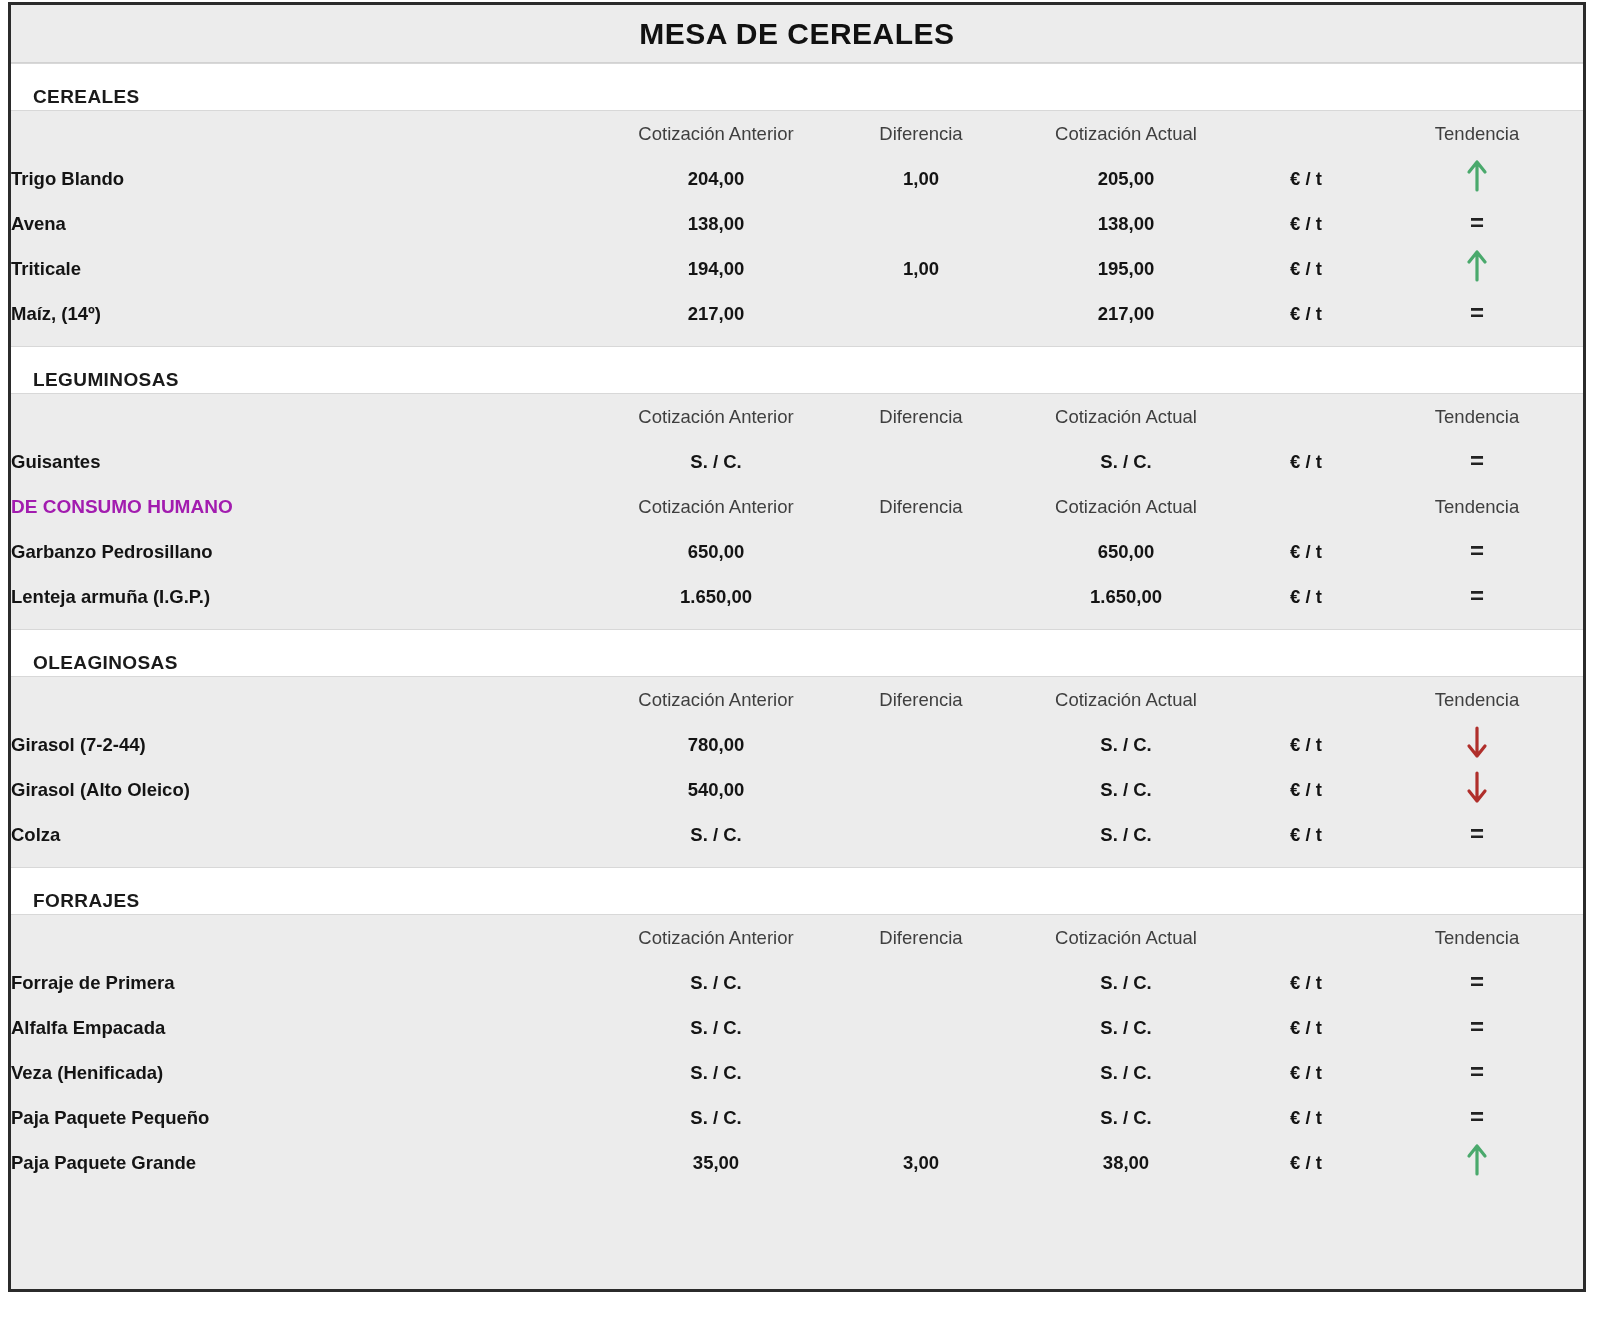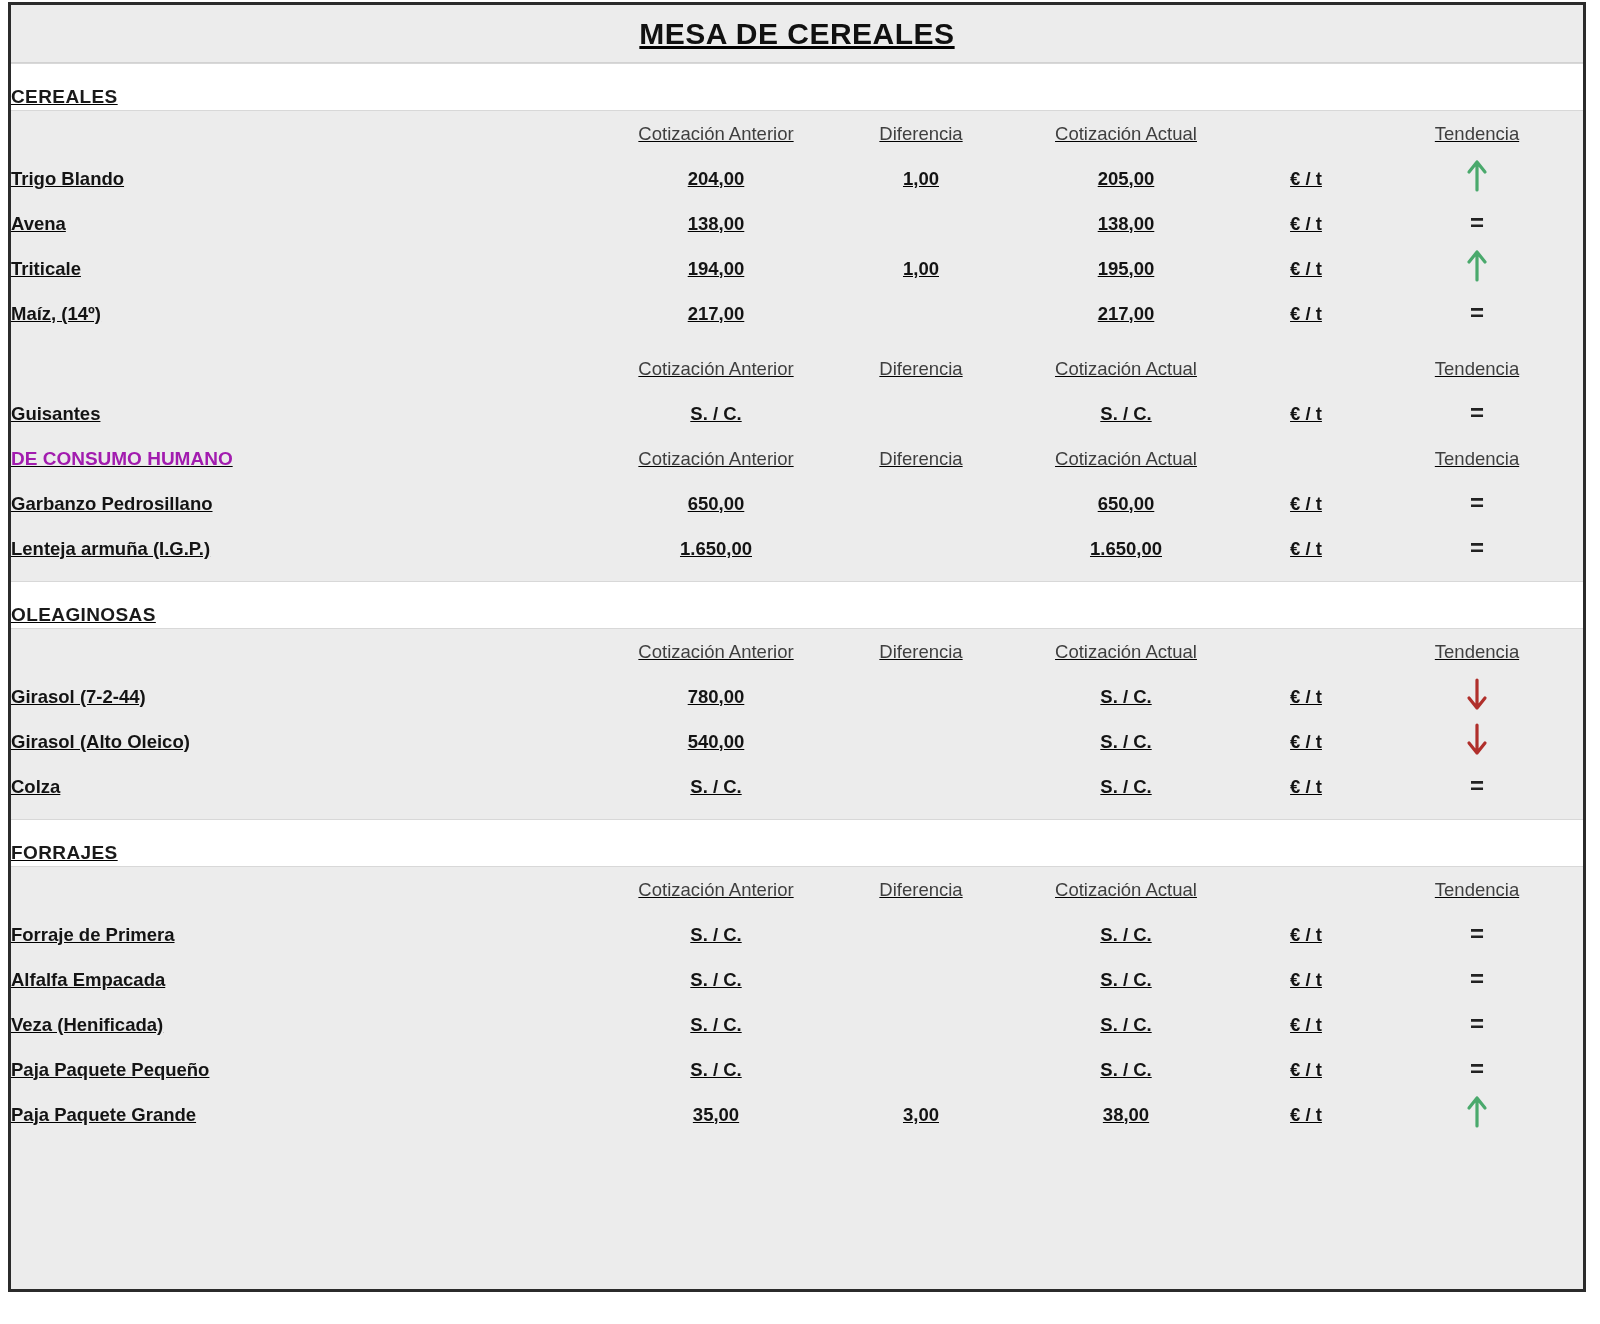--- a/index.html
+++ b/index.html
@@ -22,21 +22,20 @@
   .frame {
     position: absolute;
     left: 8px;
     top: 2px;
     width: 1578px;
     height: 1290px;
     border: 3px solid #2b2b2b;
     box-sizing: border-box;
     background: #ececec;
     overflow: hidden;
-    text-decoration: underline;
   }
   
   .title-bar {
     height: 57px;
     background: #ececec;
     display: flex;
     align-items: center;
     justify-content: center;
     border-bottom: 1px solid #d2d2d2;
   }
@@ -52,20 +51,21 @@
     height: 46px;
     display: flex;
     align-items: center;
     border-top: 1px solid #d8d8d8;
     border-bottom: 1px solid #d8d8d8;
   }
   .section-band .section-title {
     font-size: 19px;
     font-weight: bold;
     color: #1a1a1a;
+    padding-left: 22px;
     letter-spacing: 0.4px;
     margin-top: 20px;
   }
   
   .tbl {
     width: 100%;
     border-collapse: collapse;
     table-layout: fixed;
     background: #ececec;
   }
@@ -190,20 +190,23 @@
               <td class="c-diff al-c"></td>
               <td class="c-curr al-c">217,00</td>
               <td class="c-unit al-unit">€ / t</td>
               <td class="c-trend al-c"><span class="eq">=</span></td>
             </tr>
             <tr class="pad-row">
               <td colspan="6"></td>
             </tr>
           </tbody>
         </table>
+        <div class="section-band">
+          <div class="section-title">LEGUMINOSAS</div>
+        </div>
         <table class="tbl">
           <colgroup>
             <col class="c-name">
             <col class="c-prev">
             <col class="c-diff">
             <col class="c-curr">
             <col class="c-unit">
             <col class="c-trend">
           </colgroup>
           <tbody>

